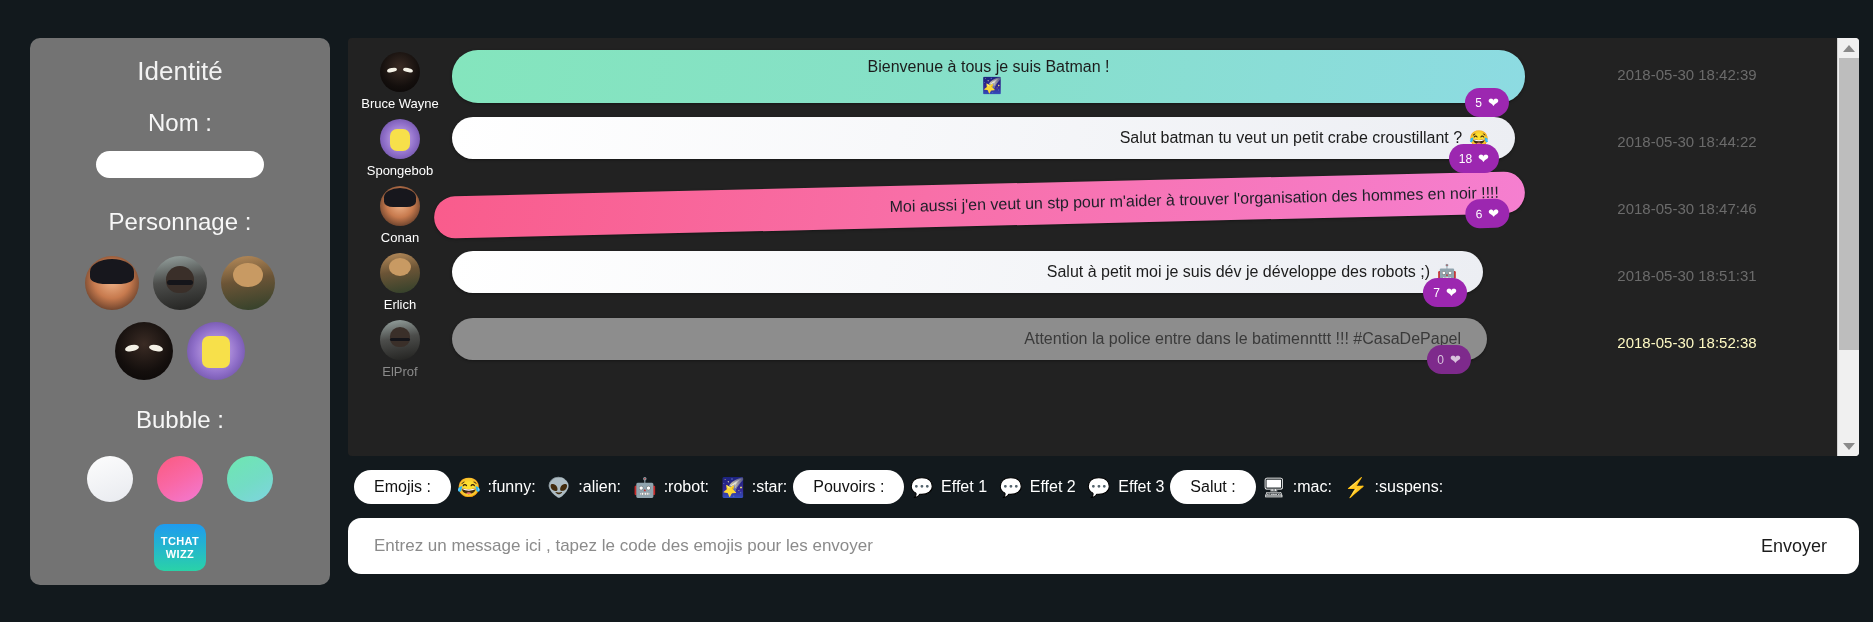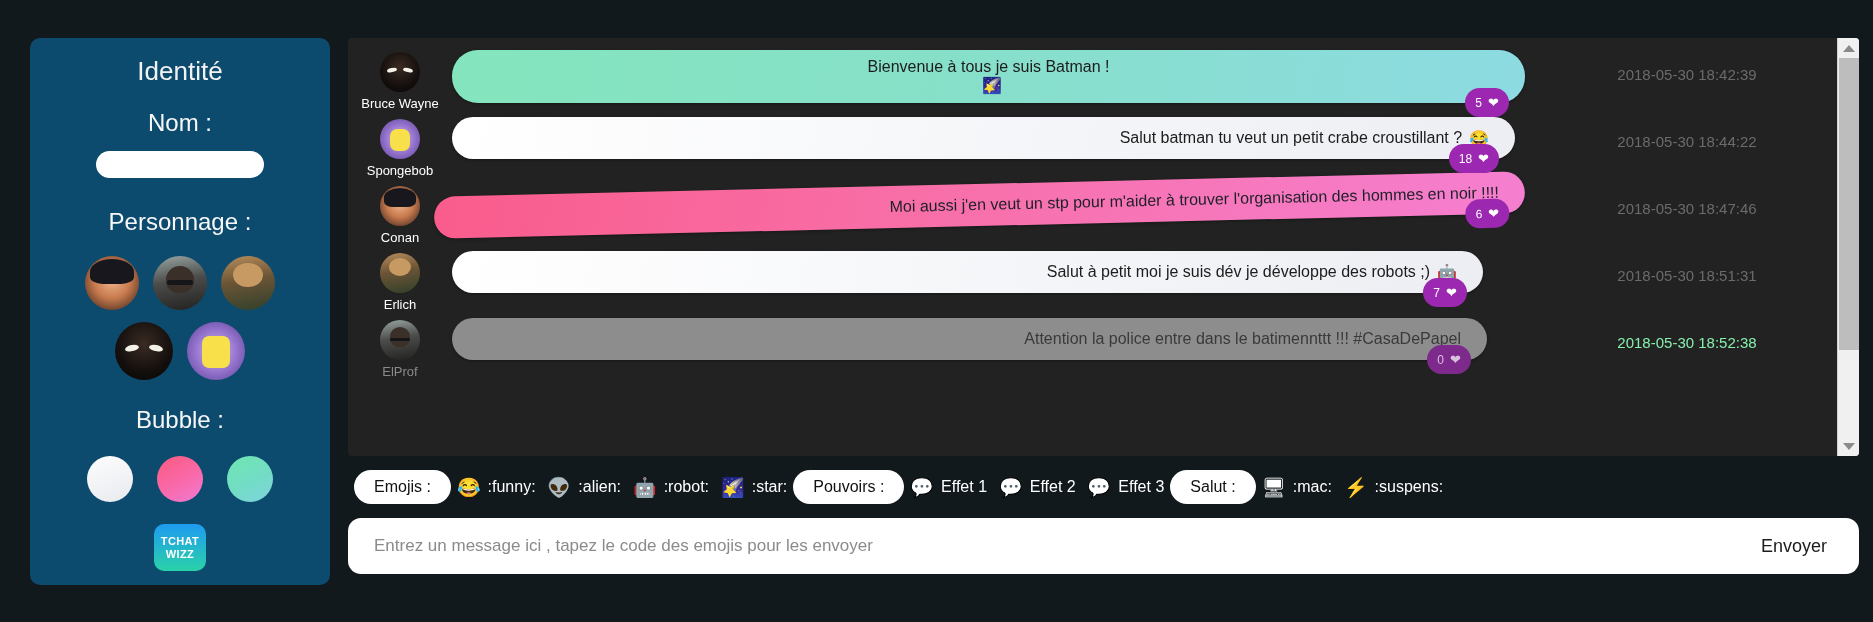--- a/index.html
+++ b/index.html
@@ -15,21 +15,21 @@
     background: #12191d;
     display: flex;
     padding: 18px 14px 22px 22px;
     gap: 18px;
   }
 
   
   .sidebar {
     width: 300px;
     flex: 0 0 300px;
-    background: #0c4a6e;
+    background: #737373;
     border-radius: 10px;
     margin: 20px 0 32px 8px;
     padding: 18px 10px 14px;
     display: flex;
     flex-direction: column;
     align-items: center;
     height: 547px;
   }
   .side-title {
     color: #f2f2f2;
@@ -194,21 +194,21 @@
   .like-badge .heart { font-size: 13px; }
 
   .msg-time {
     width: 300px;
     flex: 0 0 300px;
     color: #6b6b6b;
     font-size: 15px;
     text-align: center;
     padding-top: 16px;
   }
-  .msg-time.muted { color: #86efac; }
+  .msg-time.muted { color: #fef9c3; }
 
   
   .sbar {
     width: 22px;
     flex: 0 0 22px;
     background: #f0f0f0;
     border-left: 1px solid #d2d2d2;
     display: flex;
     flex-direction: column;
     align-items: center;

